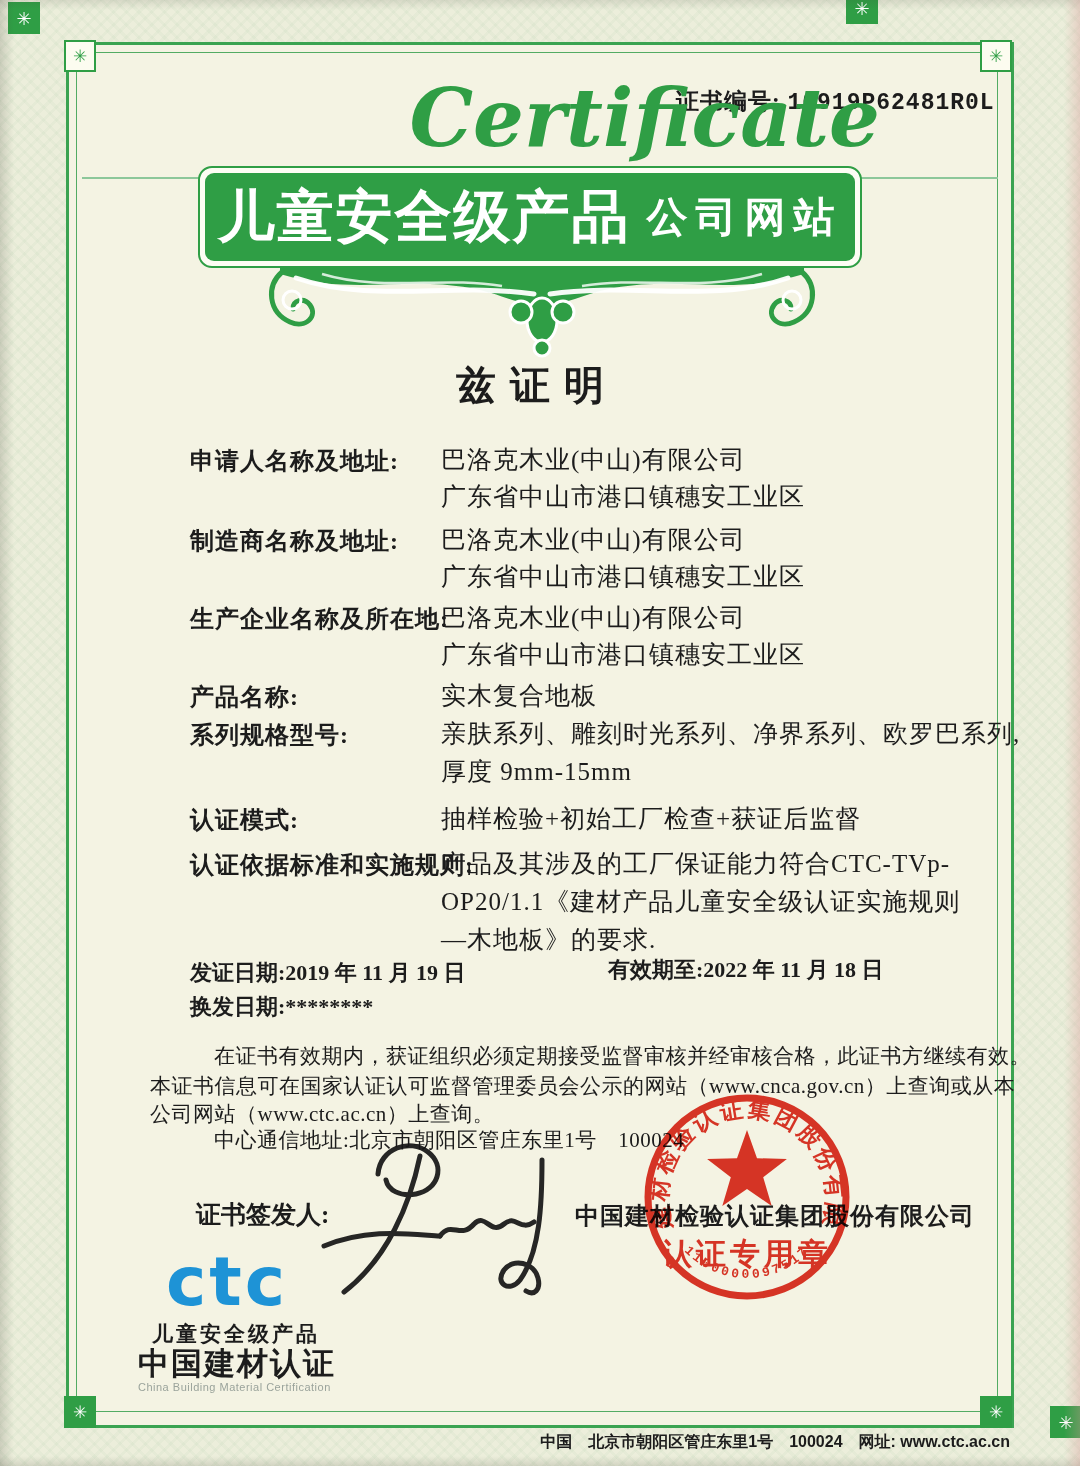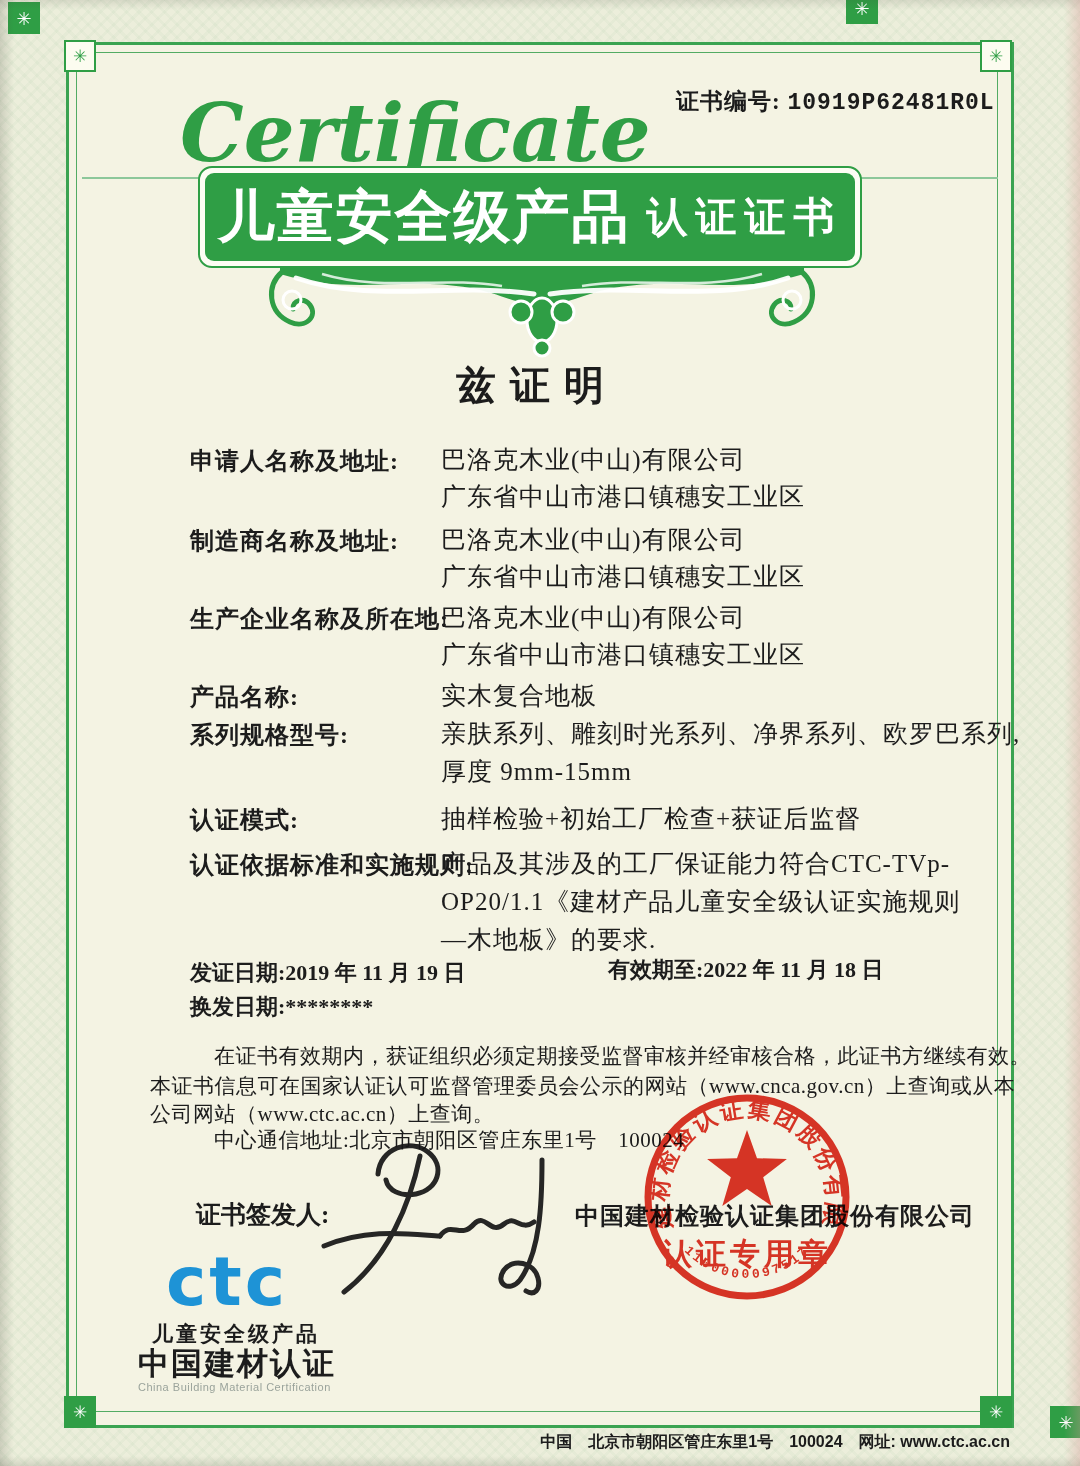--- a/index.html
+++ b/index.html
@@ -25,21 +25,21 @@
   .frame-inner{left:76px;top:52px;width:920px;height:1358px;border:1px solid #52ab63;}
   .corner{width:28px;height:28px;display:flex;align-items:center;justify-content:center;
     font-size:17px;line-height:1;font-family:"DejaVu Sans",sans-serif;z-index:4;}
   .corner.light{background:#fcfcf0;border:2px solid #2f9e45;color:#2f9e45;}
   .corner.dark{background:#2f9e45;border:2px solid #2f9e45;color:#ffffff;}
   .edge-tile{width:32px;height:32px;background:#2f9e45;color:#fff;display:flex;align-items:center;
     justify-content:center;font-size:18px;font-family:"DejaVu Sans",sans-serif;}
   
   .cert-no{left:676px;top:86px;font-size:23px;font-weight:bold;letter-spacing:1px;white-space:nowrap;}
   .cert-no .num{font-family:"Liberation Mono",monospace;font-weight:bold;}
-  .script-title{left:180px;top:89px;width:700px;text-align:left;font-size:80px;line-height:1.1;
+  .script-title{left:180px;top:74px;width:700px;text-align:right;font-size:80px;line-height:1.1;
     font-style:italic;font-weight:bold;color:#2f9e45;font-family:"DejaVu Serif",serif;z-index:1;}
   .script-underline{left:82px;top:177px;width:916px;height:2px;background:#8cc79a;z-index:1;}
   .banner{left:198px;top:166px;width:664px;height:102px;border:2px solid #2f9e45;border-radius:14px;
     background:#fdfdf4;padding:5px;box-sizing:border-box;z-index:2;}
   .banner-inner{width:100%;height:100%;background:#2f9e45;border-radius:9px;display:flex;
     align-items:center;justify-content:center;gap:16px;}
   .banner-title{color:#fff;font-size:57px;font-weight:bold;font-family:"Liberation Sans",sans-serif;letter-spacing:2px;}
   .banner-subtitle{color:#fff;font-size:41px;font-weight:600;font-family:"Liberation Sans",sans-serif;letter-spacing:8px;}
   .flourish{left:262px;top:268px;z-index:1;}
   .statement{left:66px;top:358px;width:942px;text-align:center;font-size:40px;font-weight:bold;letter-spacing:14px;}
@@ -81,21 +81,21 @@
   <div class="abs cert-no">
     <span>证书编号:</span>
     <span class="num">10919P62481R0L</span>
   </div>
 
   <div class="abs script-underline"></div>
   <div class="abs script-title">Certificate</div>
   <div class="abs banner">
     <div class="banner-inner">
       <span class="banner-title">儿童安全级产品</span>
-      <span class="banner-subtitle">认证证书</span>
+      <span class="banner-subtitle">公司网站</span>
     </div>
   </div>
 
   <svg class="abs flourish" width="560" height="92" viewBox="0 0 560 92">
     <path d="M18,0 H542 V6 C470,28 420,8 352,20 C322,25 302,38 280,38 C258,38 238,25 208,20 C140,8 90,28 18,6 Z" fill="#2f9e45"></path>
     <path d="M20,4 C4,18 6,44 28,54 C44,61 56,48 48,37 C42,29 30,32 31,41" fill="none" stroke="#2f9e45" stroke-width="5" stroke-linecap="round"></path>
     <path d="M540,4 C556,18 554,44 532,54 C516,61 504,48 512,37 C518,29 530,32 529,41" fill="none" stroke="#2f9e45" stroke-width="5" stroke-linecap="round"></path>
     <path d="M34,10 C110,36 190,14 272,26" fill="none" stroke="#ffffff" stroke-width="5" stroke-linecap="round" opacity="0.95"></path>
     <path d="M526,10 C450,36 370,14 288,26" fill="none" stroke="#ffffff" stroke-width="5" stroke-linecap="round" opacity="0.95"></path>
     <path d="M60,6 C120,24 180,8 240,18" fill="none" stroke="#ffffff" stroke-width="2.5" opacity="0.8"></path>

